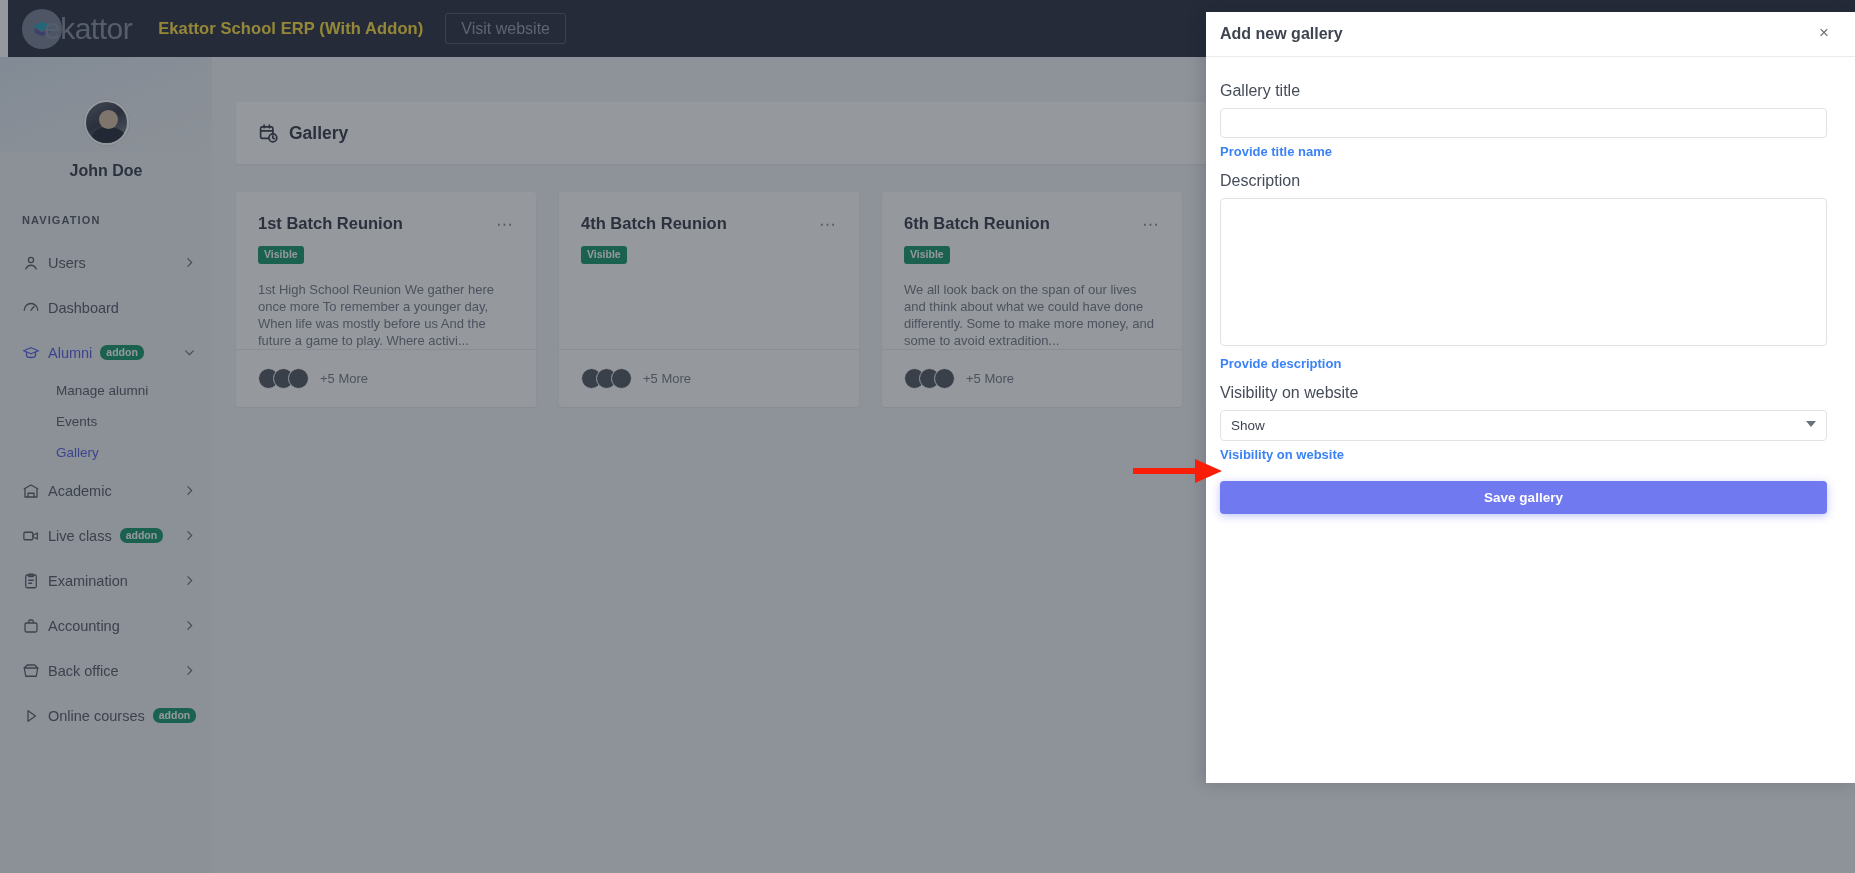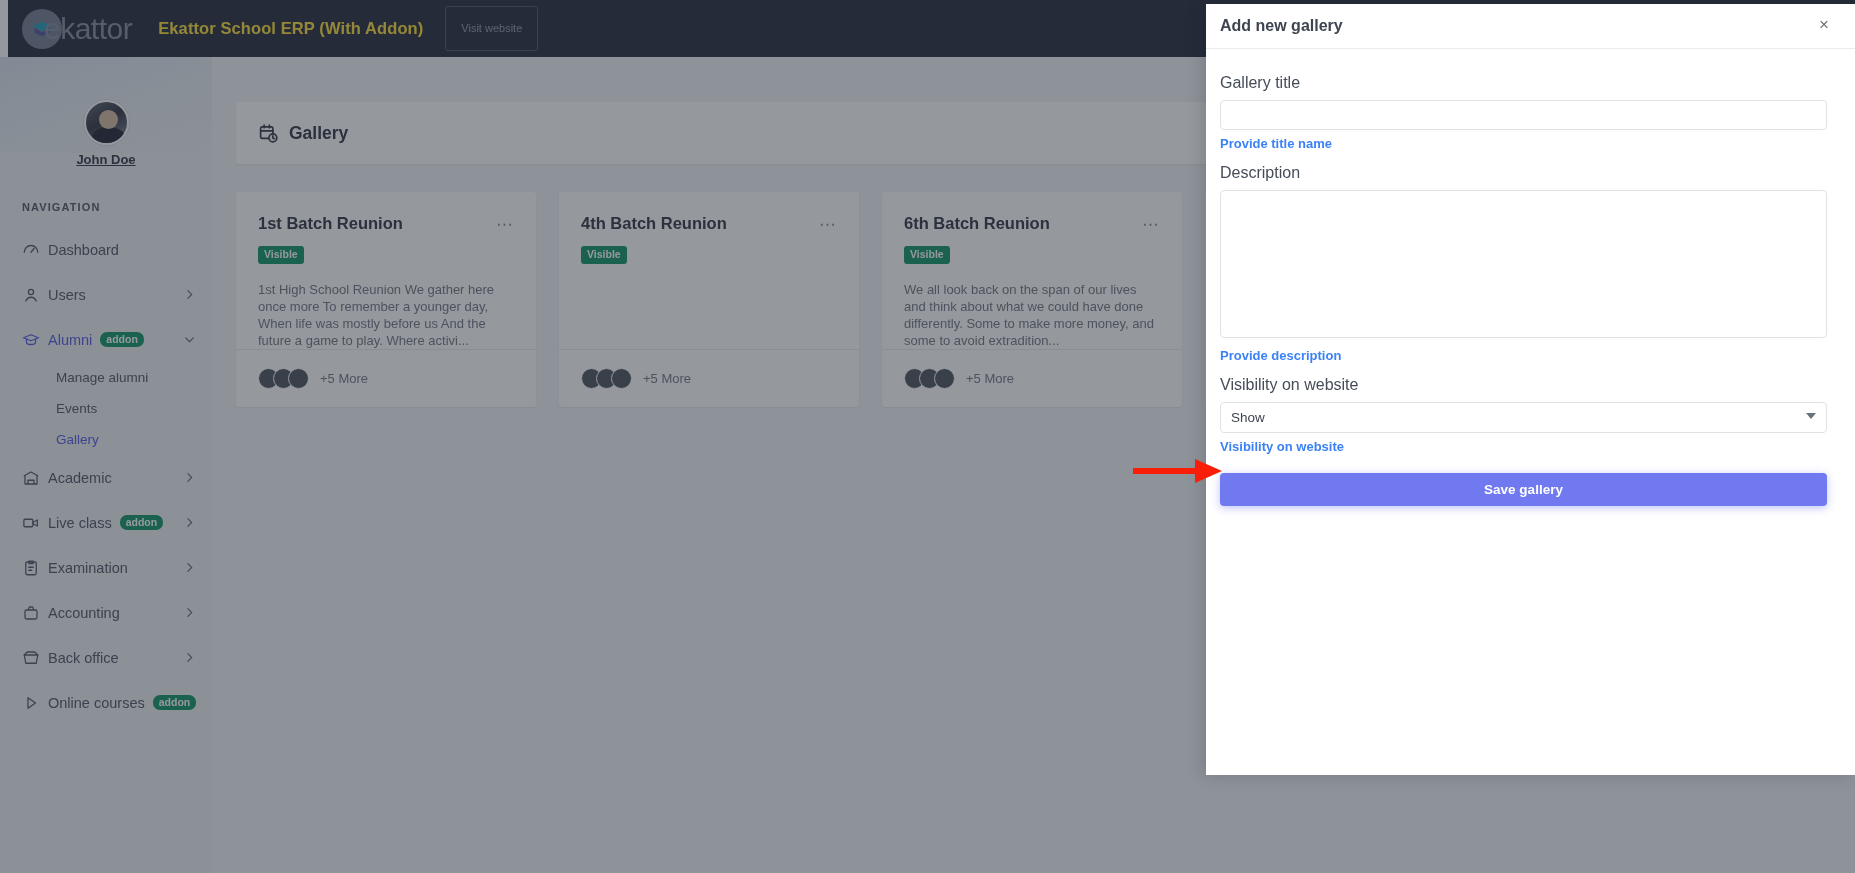--- a/index.html
+++ b/index.html
@@ -22,23 +22,23 @@
     display:flex; align-items:center; justify-content:center; }
   .brand-word {
     font-size: 30px; color: #8e96a4; letter-spacing: -0.5px;
     margin-left: -18px; font-weight: 400;
   }
   .app-title {
     margin-left: 26px; color: #fde047; font-size: 16.5px; font-weight: 700;
     letter-spacing: 0.1px;
   }
   .visit-btn {
-    margin-left: 22px; height: 45px; padding: 0 15px;
+    margin-left: 22px; height: 31px; padding: 0 15px;
     border: 1px solid #5a6274; border-radius: 3px;
-    color: #9aa2b0; font-size: 11px; line-height: 29px;
+    color: #9aa2b0; font-size: 16px; line-height: 29px;
     background: transparent; cursor: pointer;
   }
 
   
   .sidebar {
     position: absolute; top: 57px; left: 0; width: 212px; height: 816px;
     background: #eef1f4; overflow: hidden;
   }
   .sidebar-wave {
     position: absolute; top: 0; left: 0; width: 212px; height: 96px;
@@ -54,21 +54,21 @@
   }
   .avatar-lg::after{
     content:""; position:absolute; left:13px; top:8px; width:19px; height:19px;
     border-radius:50%; background:#d9c0a7;
   }
   .avatar-lg::before{
     content:""; position:absolute; left:6px; bottom:-4px; width:33px; height:20px;
     border-radius:50% 50% 0 0; background:#2f3540;
   }
   .profile-name {
-    margin-top: 7px; font-size: 13px; font-weight: 700; color: #3e4551; text-decoration: underline;
+    margin-top: 17px; font-size: 16px; font-weight: 700; color: #3e4551;
   }
   .nav-label {
     margin: 34px 0 0 22px; font-size: 11px; letter-spacing: 1.1px;
     color: #5d646f; font-weight: 600;
   }
   .nav { margin-top: 14px; }
   .nav-item {
     display: flex; align-items: center; height: 45px;
     padding-left: 22px; padding-right: 16px; cursor: pointer;
     color: #5d646f; font-size: 14.5px; position: relative;
@@ -136,21 +136,21 @@
   .more-text { margin-left: 11px; font-size: 13px; color:#7b828d; }
 
   
   #dim {
     position: absolute; inset: 0; background: rgba(20,26,38,.45);
     z-index: 40;
   }
 
   
   .panel {
-    position: absolute; top: 4px; right: 0; width: 649px; height: 771px;
+    position: absolute; top: 12px; right: 0; width: 649px; height: 771px;
     background: #fff; z-index: 60;
     box-shadow: -3px 0 16px rgba(20,26,38,.18);
   }
   .panel-head {
     height: 45px; display:flex; align-items:center;
     padding: 0 28px 0 14px; border-bottom: 1px solid #e9ecef;
     margin: 0 0 0 0; position: relative;
   }
   .panel-title { font-size: 16px; font-weight: 700; color: #3e4551; margin-left: 0; }
   .panel-close {
@@ -223,40 +223,40 @@
       <div class="profile-name">John Doe</div>
     </div>
 
     <div class="nav-label">NAVIGATION</div>
 
     <div class="nav">
 
       <div class="nav-item">
         <span class="ic">
           <svg viewBox="0 0 24 24" fill="none" stroke="currentColor" stroke-width="1.7" stroke-linecap="round">
+            <circle cx="12" cy="8" r="3.4"></circle>
+              <path d="M5 20c1.6-3.4 4.2-5 7-5s5.4 1.6 7 5"></path>
+          </svg>
+        </span>
+        <span class="nav-text">Users</span>
+        <span class="chev">
+          <svg viewBox="0 0 24 24" fill="none" stroke="currentColor" stroke-width="2.1" stroke-linecap="round">
+              <path d="M9 5l7 7-7 7"></path>
+            </svg>
+        </span>
+      </div>
+
+      <div class="nav-item">
+        <span class="ic">
+          <svg viewBox="0 0 24 24" fill="none" stroke="currentColor" stroke-width="1.7" stroke-linecap="round">
             <path d="M3 15a9 9 0 0 1 18 0"></path>
               <path d="M12 15l4-5"></path>
           </svg>
         </span>
         <span class="nav-text">Dashboard</span>
-      </div>
-
-      <div class="nav-item">
-        <span class="ic">
-          <svg viewBox="0 0 24 24" fill="none" stroke="currentColor" stroke-width="1.7" stroke-linecap="round">
-            <circle cx="12" cy="8" r="3.4"></circle>
-              <path d="M5 20c1.6-3.4 4.2-5 7-5s5.4 1.6 7 5"></path>
-          </svg>
-        </span>
-        <span class="nav-text">Users</span>
-        <span class="chev">
-          <svg viewBox="0 0 24 24" fill="none" stroke="currentColor" stroke-width="2.1" stroke-linecap="round">
-              <path d="M9 5l7 7-7 7"></path>
-            </svg>
-        </span>
       </div>
 
       <div class="nav-item active">
         <span class="ic">
           <svg viewBox="0 0 24 24" fill="none" stroke="currentColor" stroke-width="1.7" stroke-linecap="round" stroke-linejoin="round">
             <path d="M2 9l10-4 10 4-10 4z"></path>
               <path d="M6 11v4c0 1.6 2.7 3 6 3s6-1.4 6-3v-4"></path>
           </svg>
         </span>
         <span class="nav-text">Alumni</span>

